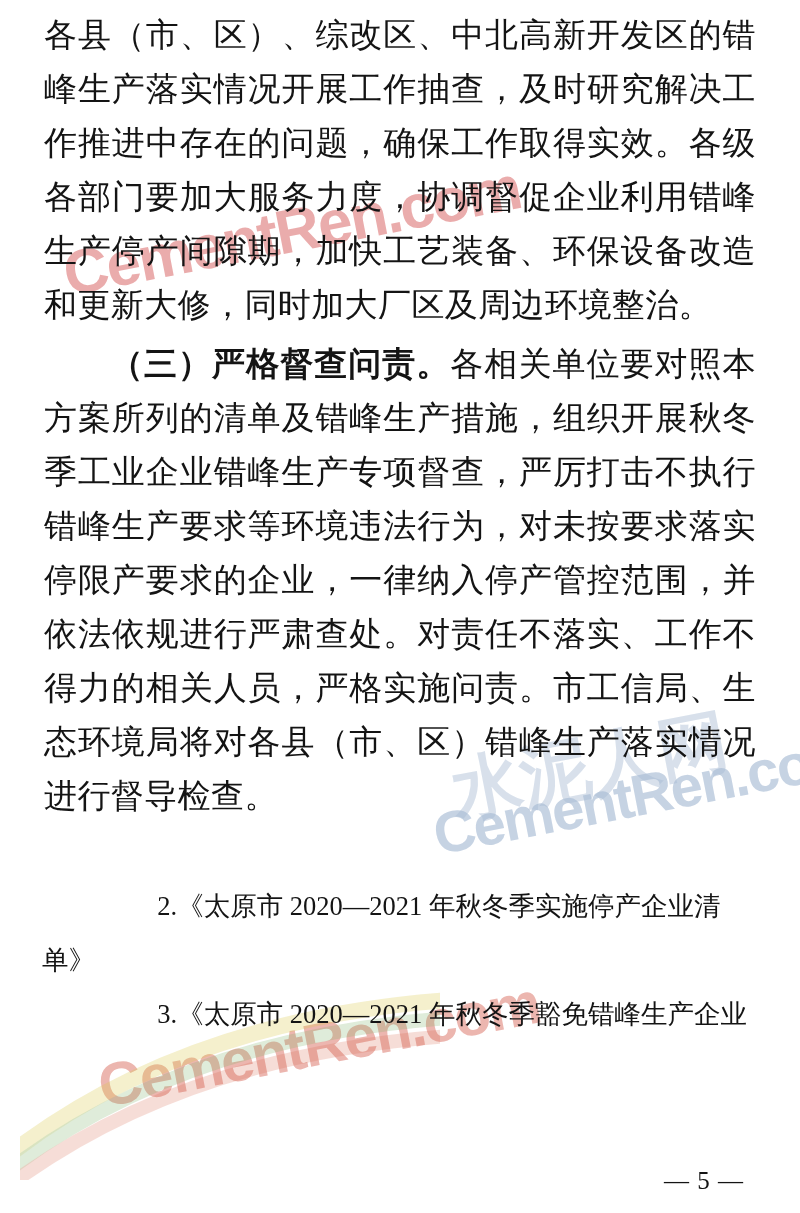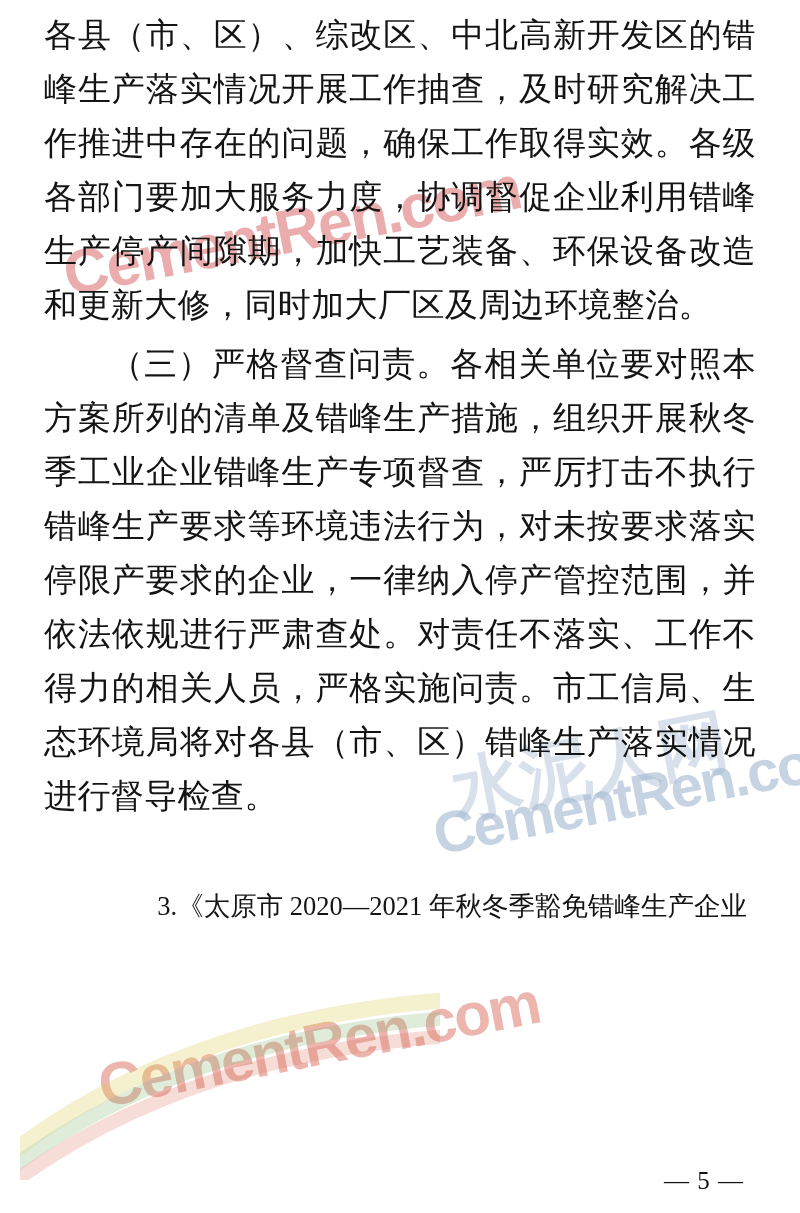--- a/index.html
+++ b/index.html
@@ -93,21 +93,21 @@
     text-justify: inter-ideograph;
     letter-spacing: 0.4px;
   }
   p.para + p.para {
     margin-top: 5px;
   }
   .indent {
     text-indent: 2em;
   }
   .bold-head {
-    font-weight: normal;
+    font-weight: bold;
   }
 
   .attach-block {
     margin-top: 56px;
     font-size: 26.5px;
     line-height: 54px;
   }
   .attach-line {
     text-indent: 2em;
     text-align: left;
@@ -146,19 +146,20 @@
 <div class="page">
 
   <p class="para">各县（市、区）、综改区、中北高新开发区的错峰生产落实情况开展工作抽查，及时研究解决工作推进中存在的问题，确保工作取得实效。各级各部门要加大服务力度，协调督促企业利用错峰生产停产间隙期，加快工艺装备、环保设备改造和更新大修，同时加大厂区及周边环境整治。</p>
 
   <p class="para indent">
     <span class="bold-head">（三）严格督查问责。</span><span>各相关单位要对照本方案所列的清单及错峰生产措施，组织开展秋冬季工业企业错峰生产专项督查，严厉打击不执行错峰生产要求等环境违法行为，对未按要求落实停限产要求的企业，一律纳入停产管控范围，并依法依规进行严肃查处。对责任不落实、工作不得力的相关人员，严格实施问责。市工信局、生态环境局将对各县（市、区）错峰生产落实情况进行督导检查。</span>
   </p>
 
 
   <div class="attach-block">
+    <div class="attach-line sub">2.《太原市 2020—2021 年秋冬季实施停产企业清单》</div>
     <div class="attach-line sub2">3.《太原市 2020—2021 年秋冬季豁免错峰生产企业</div>
 
   </div>
 
 </div>
 
 <div class="page-number">— 5 —</div>
 
 </body></html>

